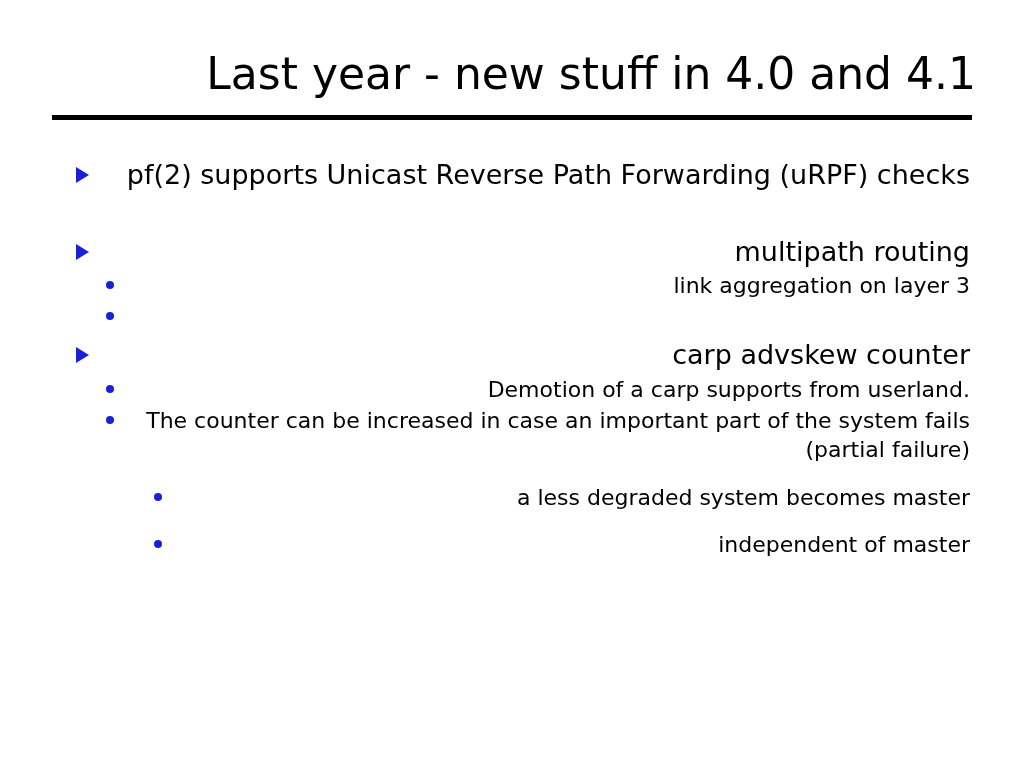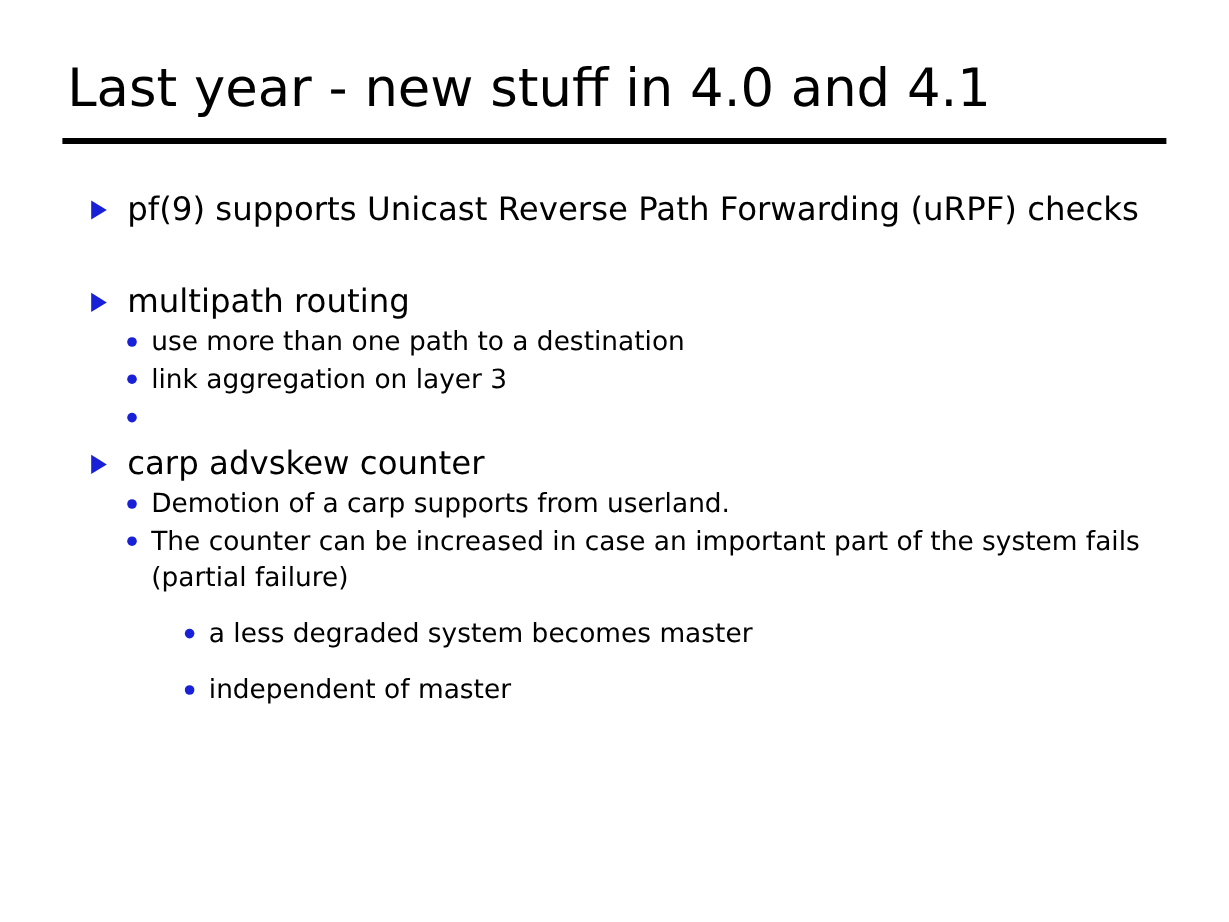--- a/index.html
+++ b/index.html
@@ -12,20 +12,21 @@
     background: #ffffff;
     font-family: "DejaVu Sans", sans-serif;
     color: #000000;
     overflow: hidden;
   }
   .slide {
     position: relative;
     width: 1024px;
     height: 768px;
     box-sizing: border-box;
+    text-align: right;
   }
   .slide-title {
     position: absolute;
     left: 56px;
     top: 50px;
     width: 920px;
     font-size: 44px;
     line-height: 1.1;
     font-weight: normal;
     letter-spacing: 0px;
@@ -106,34 +107,30 @@
 
 <div class="slide">
 
   <div class="slide-title">Last year - new stuff in 4.0 and 4.1</div>
   <div class="title-rule"></div>
 
   <div class="content">
 
     <div class="lvl1">
       <span class="bullet"></span>
-      <span>pf(9) supports Unicast Reverse Path Forwarding (uRPF) checks</span>
+      <span>pf(2) supports Unicast Reverse Path Forwarding (uRPF) checks</span>
     </div>
 
     <div class="gap-lg"></div>
 
     <div class="lvl1">
       <span class="bullet"></span>
       <span>multipath routing</span>
     </div>
 
-    <div class="lvl2">
-      <span class="bullet"></span>
-      <span>use more than one path to a destination</span>
-    </div>
 
     <div class="lvl2">
       <span class="bullet"></span>
       <span>link aggregation on layer 3</span>
     </div>
 
     <div class="lvl2">
       <span class="bullet"></span>
     </div>
 

